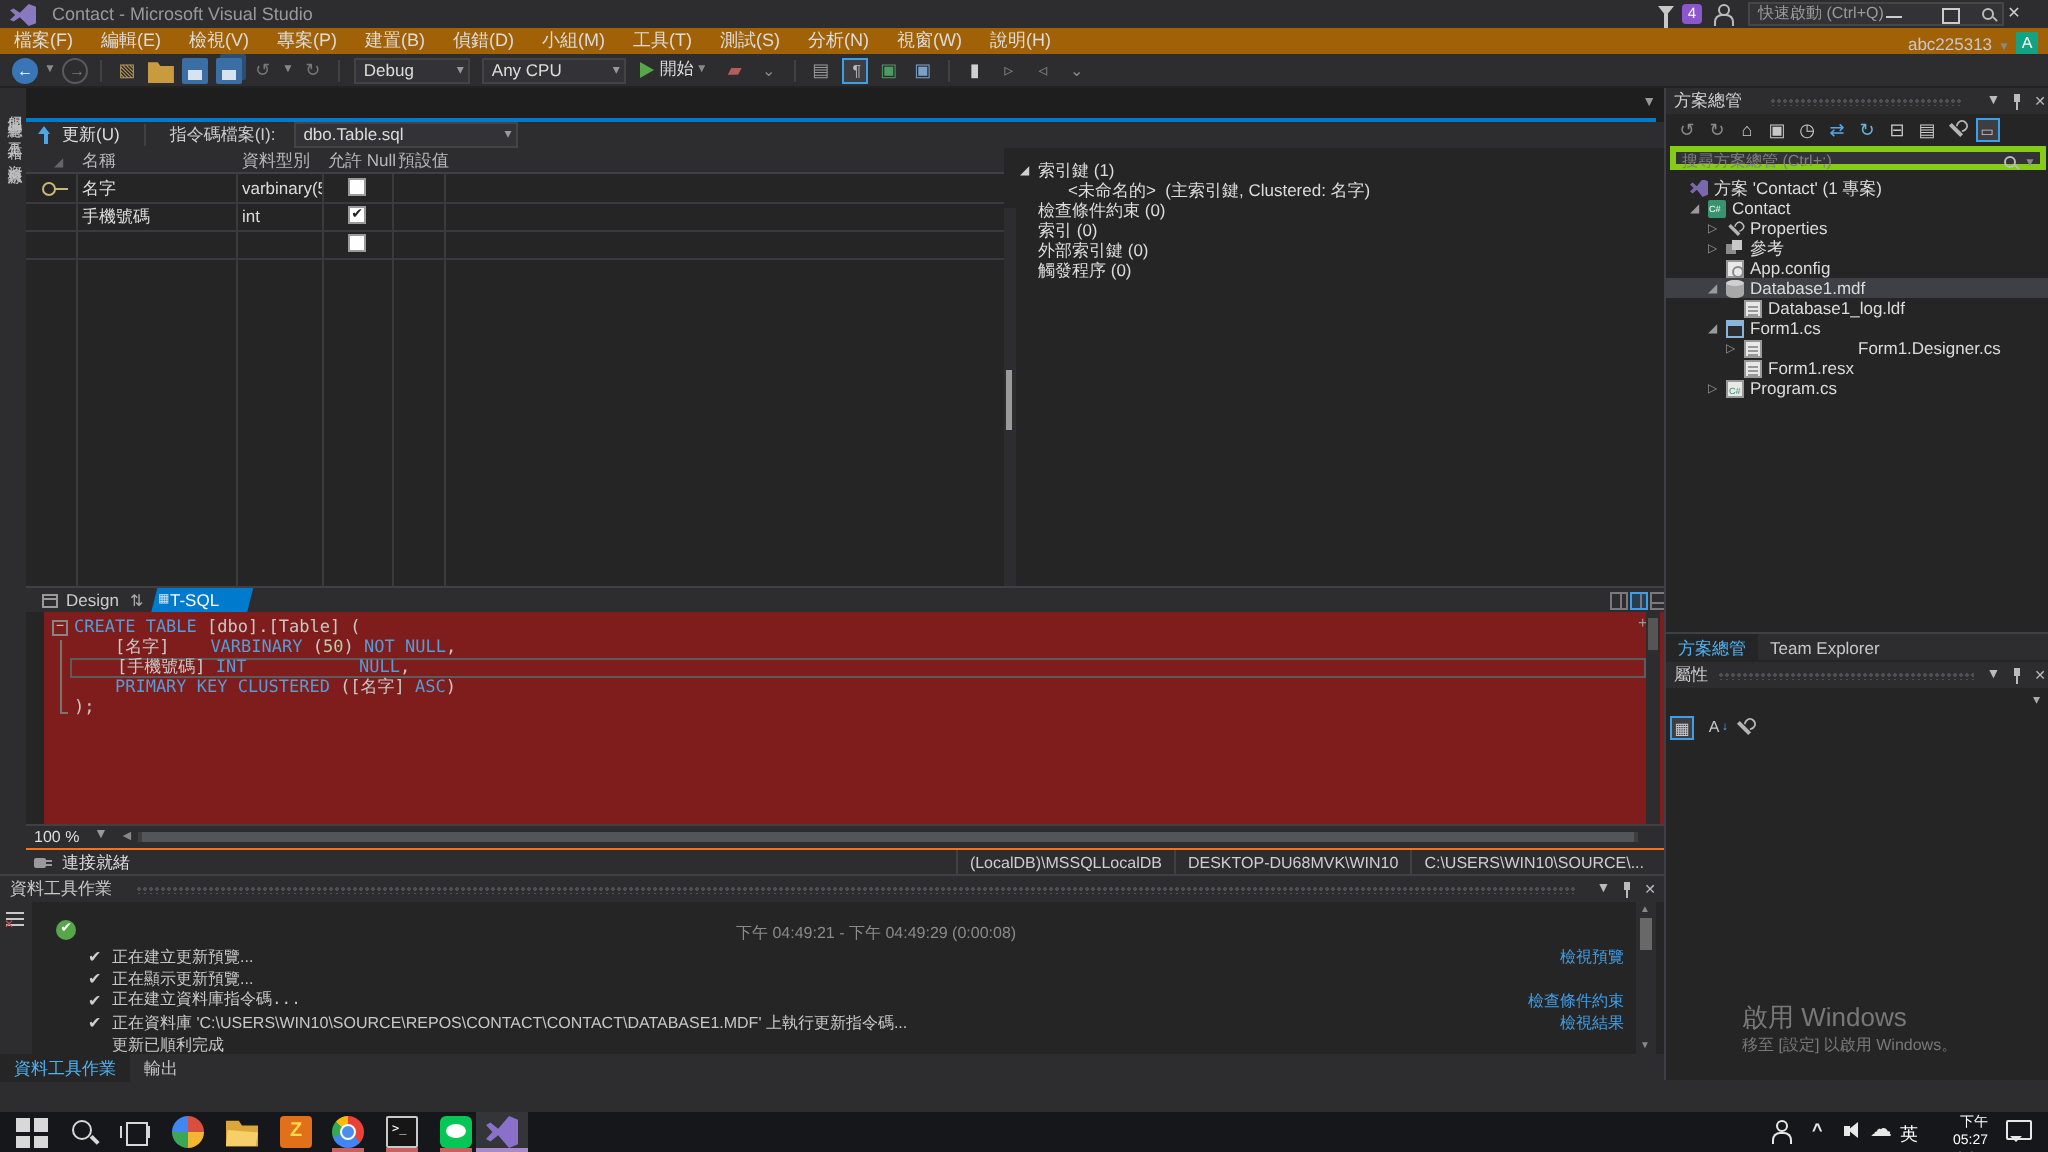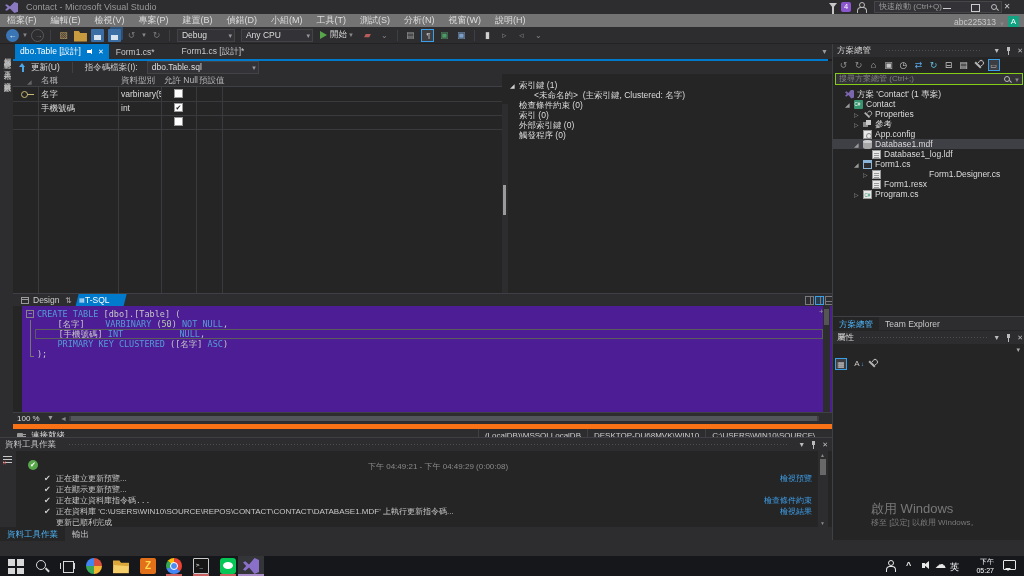--- a/index.html
+++ b/index.html
@@ -20,21 +20,21 @@
   #qlaunch{position:absolute;left:874px;top:1px;width:128px;height:12px;background:#333337;border:1px solid #464649;color:#999;font-size:8px;line-height:10px;padding-left:4px}
   #qlaunch .mag{position:absolute;right:2px;top:1px}
   .mag{width:9px;height:9px;position:relative;display:inline-block}
   .mag::before{content:"";position:absolute;left:1px;top:1px;width:4px;height:4px;border:1px solid #bbb;border-radius:50%}
   .mag::after{content:"";position:absolute;left:6px;top:6px;width:3px;height:1px;background:#bbb;transform:rotate(45deg)}
   .wbtn{position:absolute;top:0;height:14px;width:26px;text-align:center;color:#ccc;font-size:8px;line-height:14px}
   #btn-min{left:934px}#btn-min::after{content:"";position:absolute;left:9px;top:8px;width:8px;height:1px;background:#ccc}
   #btn-max{left:962px}#btn-max::after{content:"";position:absolute;left:9px;top:4px;width:7px;height:6px;border:1px solid #ccc}
   #btn-close{left:992px;width:30px}
   
-  #menubar{position:absolute;left:0;top:14px;width:1024px;height:13px;background:#737373;display:flex;align-items:center}
+  #menubar{position:absolute;left:0;top:14px;width:1024px;height:13px;background:#a16207;display:flex;align-items:center}
   .menu-item{padding:0 7px;color:#dcdcdc;font-size:9px;line-height:13px;white-space:nowrap}
   #userarea{position:absolute;right:0;top:14px;height:13px;display:flex;align-items:flex-end}
   #username{color:#c8c8c8;font-size:8.5px}
   #user-caret{color:#888;font-size:6px;margin:0 3px}
   #avatar{width:11px;height:11px;background:#12a383;color:#fff;font-size:8px;text-align:center;line-height:11px;margin-right:5px}
   
   #toolbar{position:absolute;left:0;top:27px;width:1024px;height:17px;background:#2d2d30;border-bottom:1px solid #222;display:flex;align-items:center;padding-left:4px}
   .tbi{width:13px;height:13px;position:relative;margin:0 2px;flex:none}
   .tbi::before{position:absolute;left:0;top:0;width:13px;height:13px;text-align:center;line-height:13px;font-size:9px;color:#aaa}
   .tbi-back{background:#3a76b5;border-radius:50%}.tbi-back::before{content:"←";color:#fff;font-size:8px}
@@ -112,40 +112,40 @@
   #design-label{position:absolute;left:20px;top:0;color:#ccc;font-size:8.5px;line-height:13px}
   #sort-icon{position:absolute;left:52px;top:0;color:#aaa;font-size:8px;line-height:13px}
   #tsqltab{position:absolute;left:64px;top:0;width:48px;height:13px;background:#007acc;transform:skewX(-14deg)}
   #tsqltab-label{position:absolute;left:72px;top:0;color:#fff;font-size:8.5px;line-height:13px}
   #tsqltab-icon{position:absolute;left:66px;top:3px;width:7px;height:7px;color:#cfe6f5;font-size:6px;line-height:7px}
   .spliticon{position:absolute;top:2px;width:9px;height:9px;border:1px solid #7a7a7e;background:#2d2d30}
   .spliticon::before{content:"";position:absolute;left:3.5px;top:0;width:1px;height:7px;background:#7a7a7e}
   .spliticon.horiz::before{left:0;top:3.5px;width:7px;height:1px}
   .spliticon.sel{border-color:#3ba0e8;background:#253e52}
   
-  #code{position:absolute;left:0;top:262px;width:819px;height:106px;background:#4c1d95}
+  #code{position:absolute;left:0;top:262px;width:819px;height:106px;background:#7f1d1d}
   #code-margin{position:absolute;left:0;top:0;width:9px;height:106px;background:#252526}
   .cline{position:absolute;left:0;width:810px;height:10px}
   .fold{position:absolute;left:13px;top:0.5px;width:8px;height:8px;border:1px solid #858585;color:#ccc;font-size:7px;line-height:6px;text-align:center}
   #foldline{position:absolute;left:17px;top:276px;width:4px;height:37px;border-left:1px solid #757575;border-bottom:1px solid #757575}
   .ctext{position:absolute;left:24px;top:0;font-family:"DejaVu Sans Mono","Liberation Mono",monospace;font-size:8.5px;line-height:10px;white-space:pre}
   .tk-kw{color:#569cd6}.tk-pl{color:#c8c8c8}.tk-num{color:#b5cea8}
   .cline.cur{border:1px solid #5c5c5c;left:22px;width:788px}
   .cline.cur .ctext{left:2px;top:-1px}
   #vscroll{position:absolute;left:810px;top:262px;width:7px;height:106px;background:#2d2d30}
   #vscroll-thumb{position:absolute;left:1px;top:3px;width:5px;height:16px;background:#555}
   #scroll-plus{position:absolute;left:806px;top:263px;color:#9a9a9a;font-size:8px}
   
   #zoomrow{position:absolute;left:0;top:368px;width:819px;height:12px;background:#2d2d30;border-top:1px solid #3f3f46}
   #zoomval{position:absolute;left:4px;top:1px;color:#ddd;font-size:8px}
   #zoom-caret{position:absolute;left:34px;top:1px;color:#999;font-size:7px}
   #hs-arrow{position:absolute;left:47px;top:2px;color:#888;font-size:7px}
   #hs-track{position:absolute;left:56px;top:3px;width:750px;height:5px;background:#3e3e42}
   #hs-thumb{position:absolute;left:2px;top:0;width:746px;height:5px;background:#52555a}
-  #connrow{position:absolute;left:0;top:380px;width:819px;height:13px;background:#2d2d30;border-top:5px solid #f97316}
+  #connrow{position:absolute;left:0;top:380px;width:819px;height:13px;background:#2d2d30;border-top:1px solid #f97316}
   #plug{position:absolute;left:4px;top:3px;width:10px;height:7px}
   #plug::before{content:"";position:absolute;left:0;top:1px;width:6px;height:5px;background:#9a9a9a;border-radius:1px}
   #plug::after{content:"";position:absolute;left:6px;top:2px;width:3px;height:1px;background:#9a9a9a;box-shadow:0 2px 0 #9a9a9a}
   #conn-label{position:absolute;left:18px;top:0;color:#ddd;font-size:8.5px;line-height:13px}
   #connsegs{position:absolute;right:4px;top:0;height:13px;display:flex}
   .cseg{color:#cfcfcf;font-size:8px;line-height:13px;padding:0 6px;border-left:1px solid #3f3f46;white-space:nowrap}
   
   #rightpanel{position:absolute;left:832px;top:44px;width:192px;height:496px;background:#252526;border-left:1px solid #3f3f46}
   .ptitle{position:absolute;left:0;width:192px;height:13px;background:#2d2d30}
   .ptitle .t{position:absolute;left:4px;top:0;color:#d0d0d0;font-size:8.5px;line-height:13px}
@@ -166,21 +166,21 @@
   .sei-sync-with-active::before{content:"⇄";color:#58a6e8}
   .sei-refresh::before{content:"↻";color:#62b8d9}
   .sei-collapse-all::before{content:"⊟"}
   .sei-show-all-files::before{content:"▤"}
   .sei-properties .wr{position:absolute;left:1px;top:1px}
   .sei-preview-selected{border:1px solid #3ba0e8;background:#3e3e42}
   .sei-preview-selected::before{content:"▭";font-size:7px;line-height:10px}
   .wr{width:10px;height:10px;position:relative;display:inline-block}
   .wr::before{content:"";position:absolute;left:0;top:4px;width:8px;height:2px;background:#b5b5b5;transform:rotate(45deg)}
   .wr::after{content:"";position:absolute;right:0;top:0;width:4px;height:4px;border:1.5px solid #b5b5b5;border-radius:50%;border-bottom-color:transparent;transform:rotate(45deg)}
-  #sesearch{position:absolute;left:2px;top:29px;width:188px;height:12px;background:#333337;border:1px solid #84cc16;color:#808080;font-size:8px;line-height:10px;padding-left:3px}
+  #sesearch{position:absolute;left:2px;top:29px;width:188px;height:12px;background:#333337;border:3px solid #84cc16;color:#808080;font-size:8px;line-height:10px;padding-left:3px}
   #sesearch .mag{position:absolute;right:10px;top:0.5px}
   #sesearch .sc{position:absolute;right:2px;top:1px;color:#888;font-size:6px}
   #setree{position:absolute;left:0;top:41px;width:192px;height:120px}
   .trow{position:absolute;left:0;width:192px;height:10px}
   .trow.sel{background:#3f3f46}
   .texp{position:absolute;top:2px;font-size:6px;color:#9a9a9a}
   .tlab{position:absolute;top:0;color:#dcdcdc;font-size:8.5px;line-height:10px;white-space:nowrap}
   .ti{position:absolute;top:0.5px;width:9px;height:9px}
   .ti-solution{background:#7b67ae;clip-path:polygon(70% 0,100% 12%,100% 88%,70% 100%,38% 60%,15% 80%,0 70%,20% 50%,0 30%,15% 20%,38% 40%)}
   .ti-csharp-project{background:#37946e;border-radius:1px}.ti-csharp-project::before{content:"C#";position:absolute;left:0.5px;top:2px;font-size:4.5px;color:#fff}
@@ -348,33 +348,20 @@
       </span>
   </div>
 
   <div id="lstrip">
       <div class="vtab">伺服器總管</div>
       <div class="vtab">工具箱</div>
       <div class="vtab">資料來源</div>
     </div>
 
   <div id="docarea">
-    <div id="tabrow">
-        <div class="dtab active">
-          <div>dbo.Table [設計]</div>
-          <div class="pin"></div>
-          <div class="tclose">✕</div>
-        </div>
-        <div class="dtab">
-          <div>Form1.cs*</div>
-        </div>
-        <div class="dtab">
-          <div>Form1.cs [設計]*</div>
-        </div>
-      </div>
     <div id="tab-overflow">▼</div>
     <div id="blueline"></div>
 
     <div id="dtoolbar">
       <span id="upd-arrow"></span>
       <span id="upd-label">更新(U)</span>
       <span class="tb-sep"></span>
       <span id="script-label">指令碼檔案(I):</span>
       <div class="combo" id="script-combo">dbo.Table.sql</div>
     </div>

